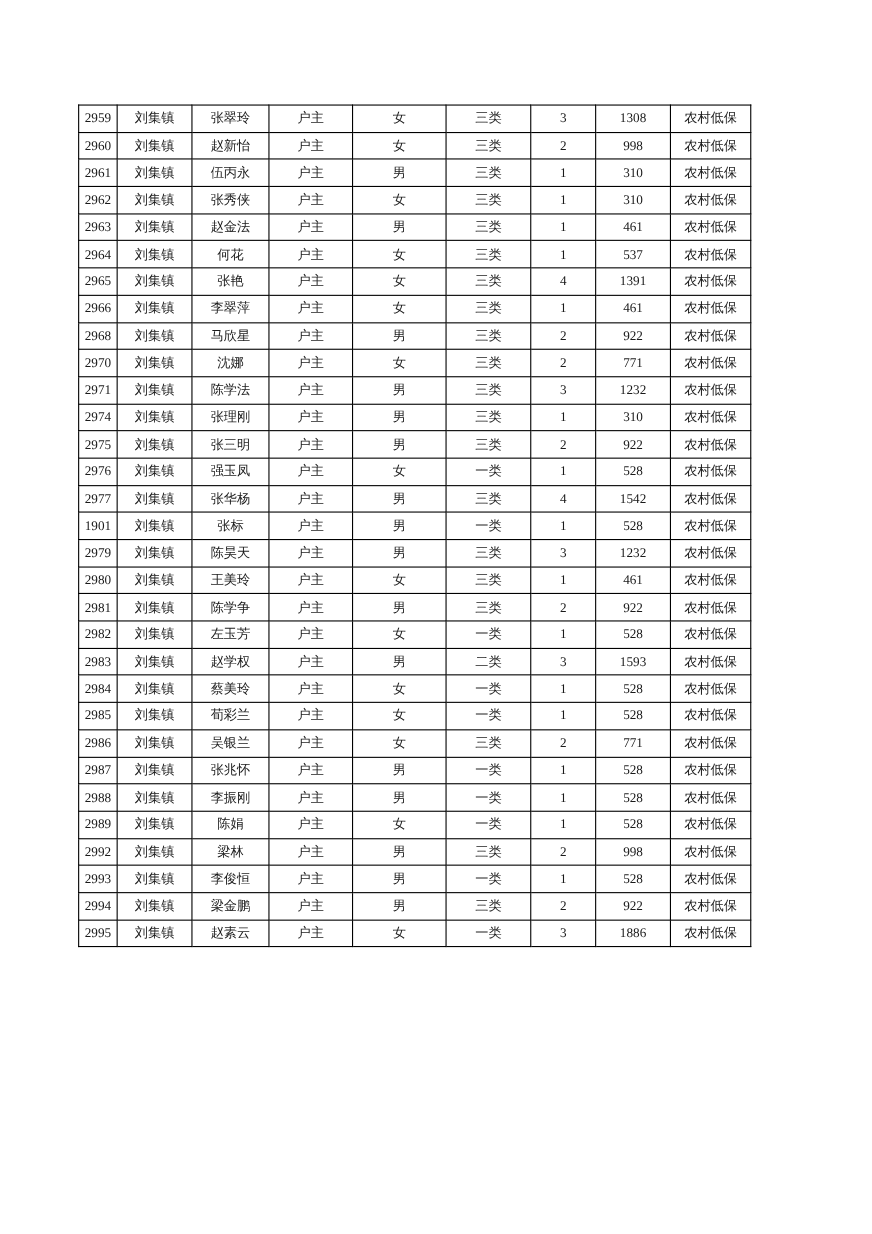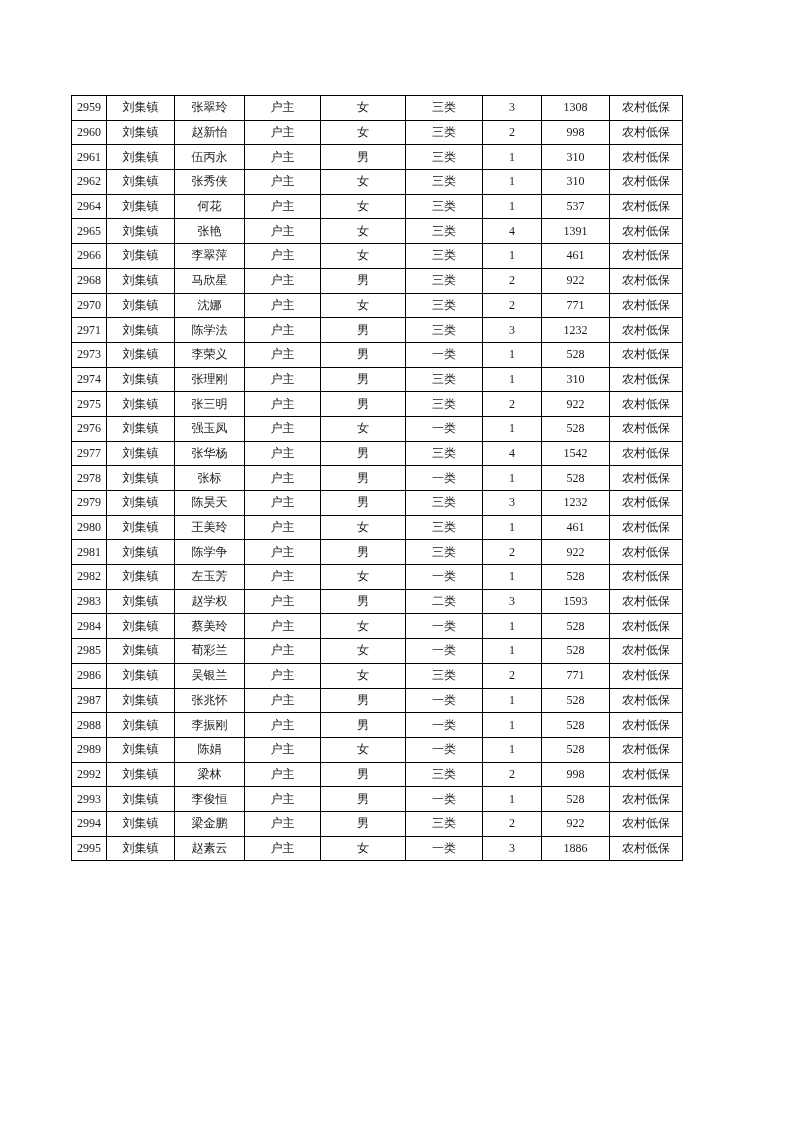--- a/index.html
+++ b/index.html
@@ -101,20 +101,31 @@
           <td>刘集镇</td>
           <td>张秀侠</td>
           <td>户主</td>
           <td>女</td>
           <td>三类</td>
           <td>1</td>
           <td>310</td>
           <td>农村低保</td>
         </tr>
         <tr>
+          <td>2963</td>
+          <td>刘集镇</td>
+          <td>赵金法</td>
+          <td>户主</td>
+          <td>男</td>
+          <td>三类</td>
+          <td>1</td>
+          <td>461</td>
+          <td>农村低保</td>
+        </tr>
+        <tr>
           <td>2964</td>
           <td>刘集镇</td>
           <td>何花</td>
           <td>户主</td>
           <td>女</td>
           <td>三类</td>
           <td>1</td>
           <td>537</td>
           <td>农村低保</td>
         </tr>
@@ -167,31 +178,20 @@
           <td>刘集镇</td>
           <td>陈学法</td>
           <td>户主</td>
           <td>男</td>
           <td>三类</td>
           <td>3</td>
           <td>1232</td>
           <td>农村低保</td>
         </tr>
         <tr>
-          <td>2973</td>
-          <td>刘集镇</td>
-          <td>李荣义</td>
-          <td>户主</td>
-          <td>男</td>
-          <td>一类</td>
-          <td>1</td>
-          <td>528</td>
-          <td>农村低保</td>
-        </tr>
-        <tr>
           <td>2974</td>
           <td>刘集镇</td>
           <td>张理刚</td>
           <td>户主</td>
           <td>男</td>
           <td>三类</td>
           <td>1</td>
           <td>310</td>
           <td>农村低保</td>
         </tr>
@@ -222,21 +222,21 @@
           <td>刘集镇</td>
           <td>张华杨</td>
           <td>户主</td>
           <td>男</td>
           <td>三类</td>
           <td>4</td>
           <td>1542</td>
           <td>农村低保</td>
         </tr>
         <tr>
-          <td>2978</td>
+          <td>1901</td>
           <td>刘集镇</td>
           <td>张标</td>
           <td>户主</td>
           <td>男</td>
           <td>一类</td>
           <td>1</td>
           <td>528</td>
           <td>农村低保</td>
         </tr>
         <tr>

